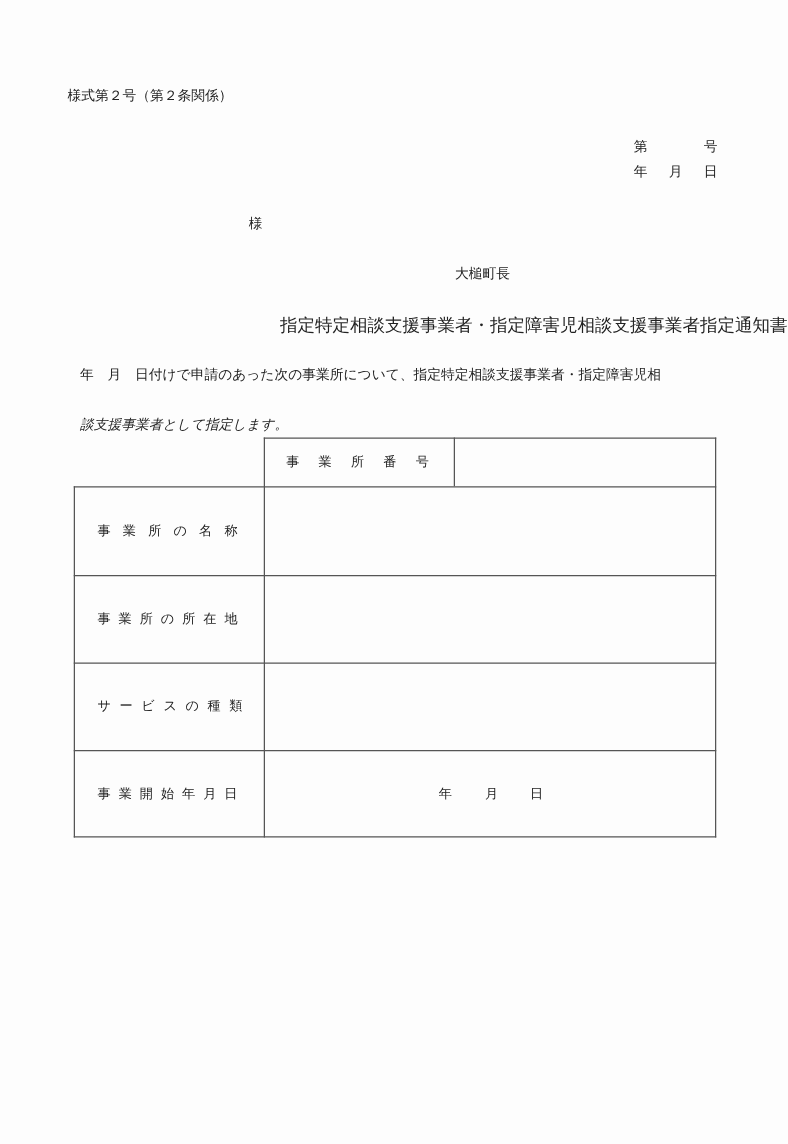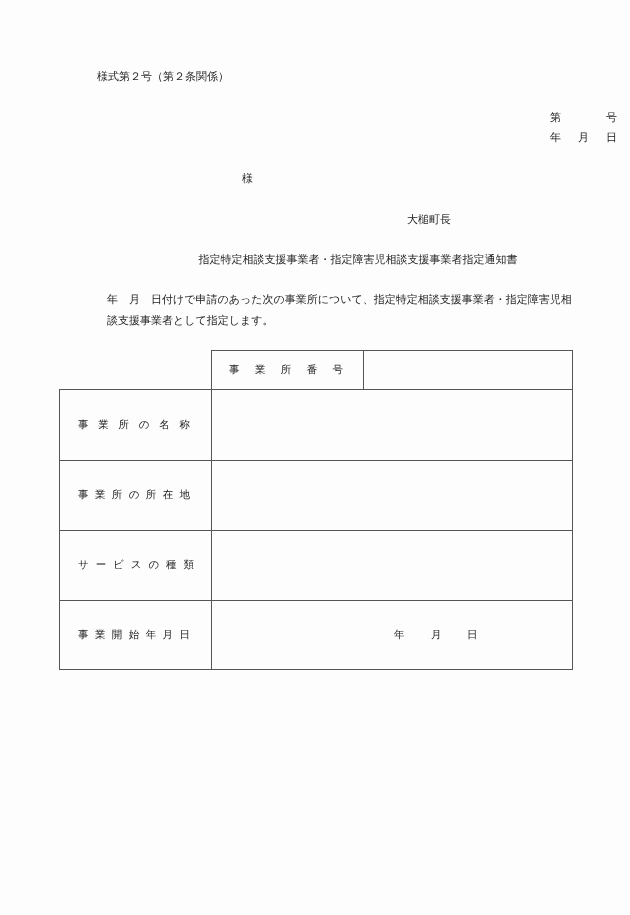--- a/index.html
+++ b/index.html
@@ -4,31 +4,31 @@
   <style>
     html, body { margin: 0; padding: 0; }
     body {
       width: 630px; height: 915px;
       background: #fdfdfd;
       font-family: "DejaVu Serif", "Liberation Serif", serif;
       color: #222;
       position: relative;
       overflow: hidden;
     }
-    .abs { position: absolute; white-space: nowrap; margin-left: 43px; }
+    .abs { position: absolute; white-space: nowrap; }
     .t11 { font-size: 11px; line-height: 14px; }
     .form-no { left: 54px; top: 70px; }
     .num-line { left: 507px; top: 111px; width: 70px; }
     .date-line { left: 507px; top: 131px; width: 70px; }
     .num-line span, .date-line span { position: absolute; top: 0; }
     .addressee { left: 199px; top: 172px; }
     .issuer { left: 364px; top: 212px; font-family: Liberation Serif, serif; }
-    .title { left: 0; width: 630px; text-align: center; top: 252px; font-size: 11px; }
+    .title { left: 0; width: 630px; text-align: right; top: 252px; font-size: 14px; }
     .body1 { left: 64px; top: 293px; }
-    .body2 { left: 64px; top: 314px; }
+    .body2 { left: 64px; top: 333px; font-style: italic; }
     .hline { position: absolute; height: 0; border-top: 1px solid #555; }
     .vline { position: absolute; width: 0; border-left: 1px solid #555; }
     .cell-label {
       position: absolute; font-size: 10.5px; letter-spacing: 0;
       display: flex; justify-content: space-between;
     }
     .cell-label span { display: inline-block; }
     .cell-value { position: absolute; }
   </style>
 </head>

